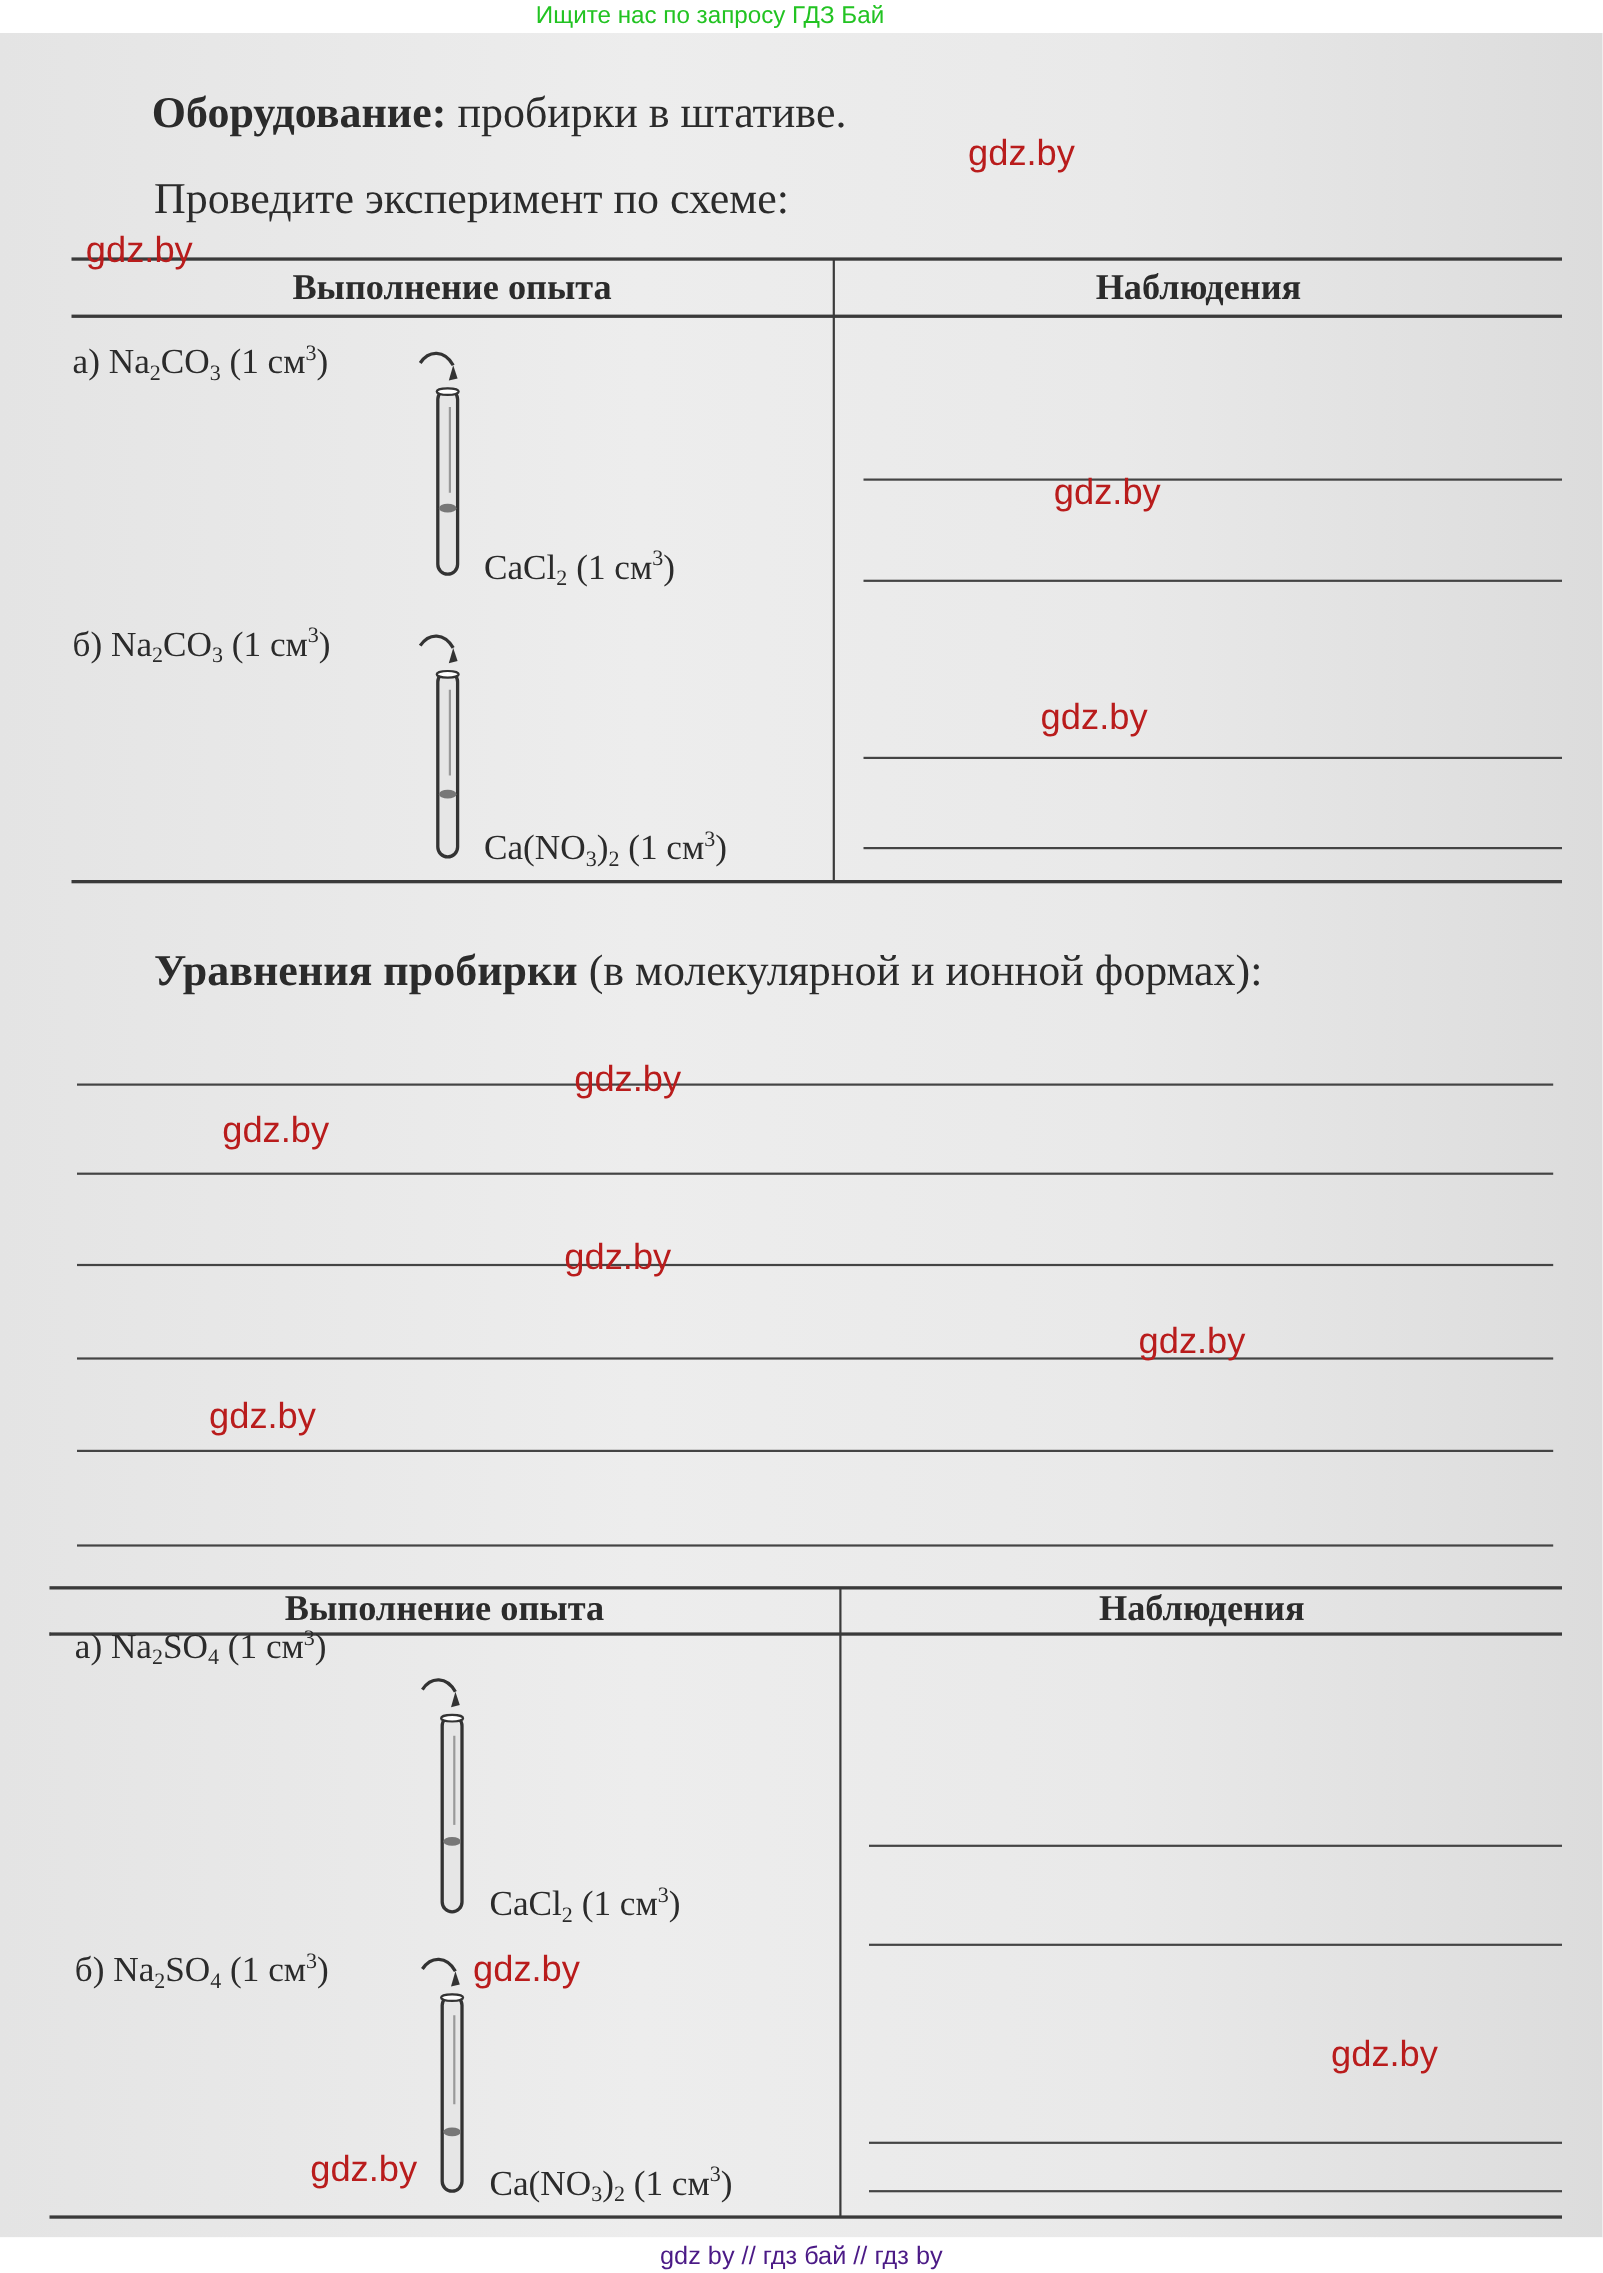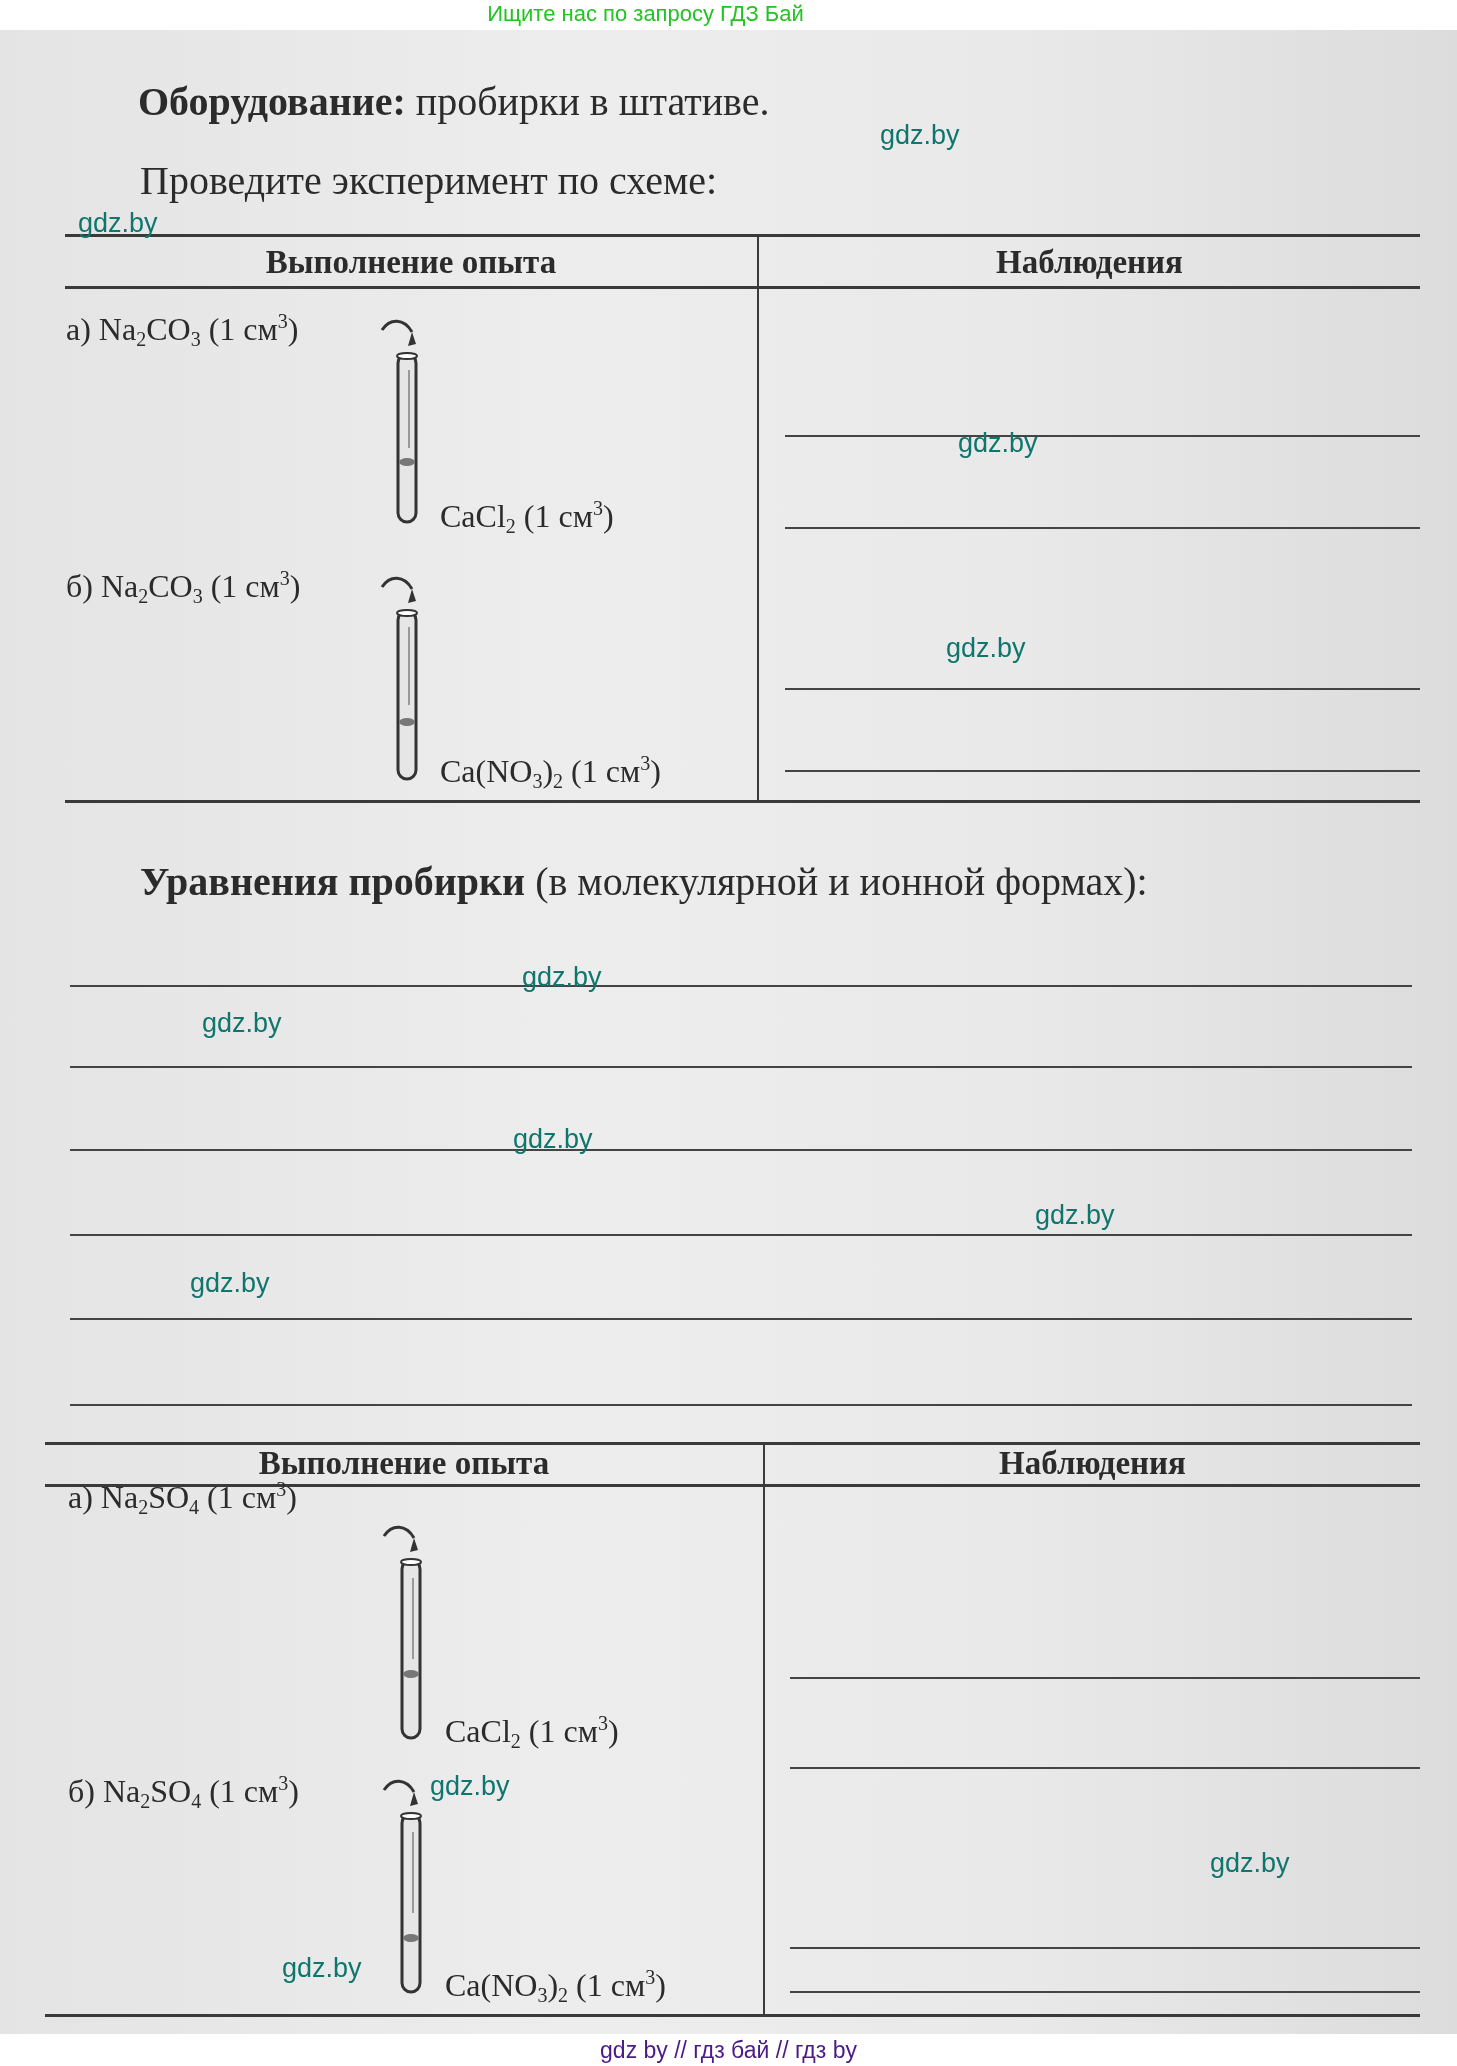--- a/index.html
+++ b/index.html
@@ -13,21 +13,21 @@
   .heading { font-size: 40px; white-space: nowrap; }
   .heading b { font-weight: bold; }
   .hline { position: absolute; height: 3px; background: #3a3a3a; }
   .thin { height: 2px; background: #444; }
   .vline { position: absolute; width: 2px; background: #3a3a3a; }
   .colhead { position: absolute; font-weight: bold; font-size: 33px; text-align: center; white-space: nowrap; }
   .formula { position: absolute; font-size: 32px; white-space: nowrap; }
   .formula sub { font-size: 20px; vertical-align: -6px; }
   .formula sup { font-size: 20px; vertical-align: 12px; }
   .tube { position: absolute; }
-  .wm { position: absolute; font-family: "Liberation Sans", sans-serif; font-size: 27px; color: #0f766e; }
+  .wm { position: absolute; font-family: "Liberation Sans", sans-serif; font-size: 33px; color: #b91c1c; }
 </style>
 </head>
 <body>
 
 <div class="banner">
   <span>Ищите нас по запросу ГДЗ Бай</span>
 </div>
 
 <div class="page"></div>
 

